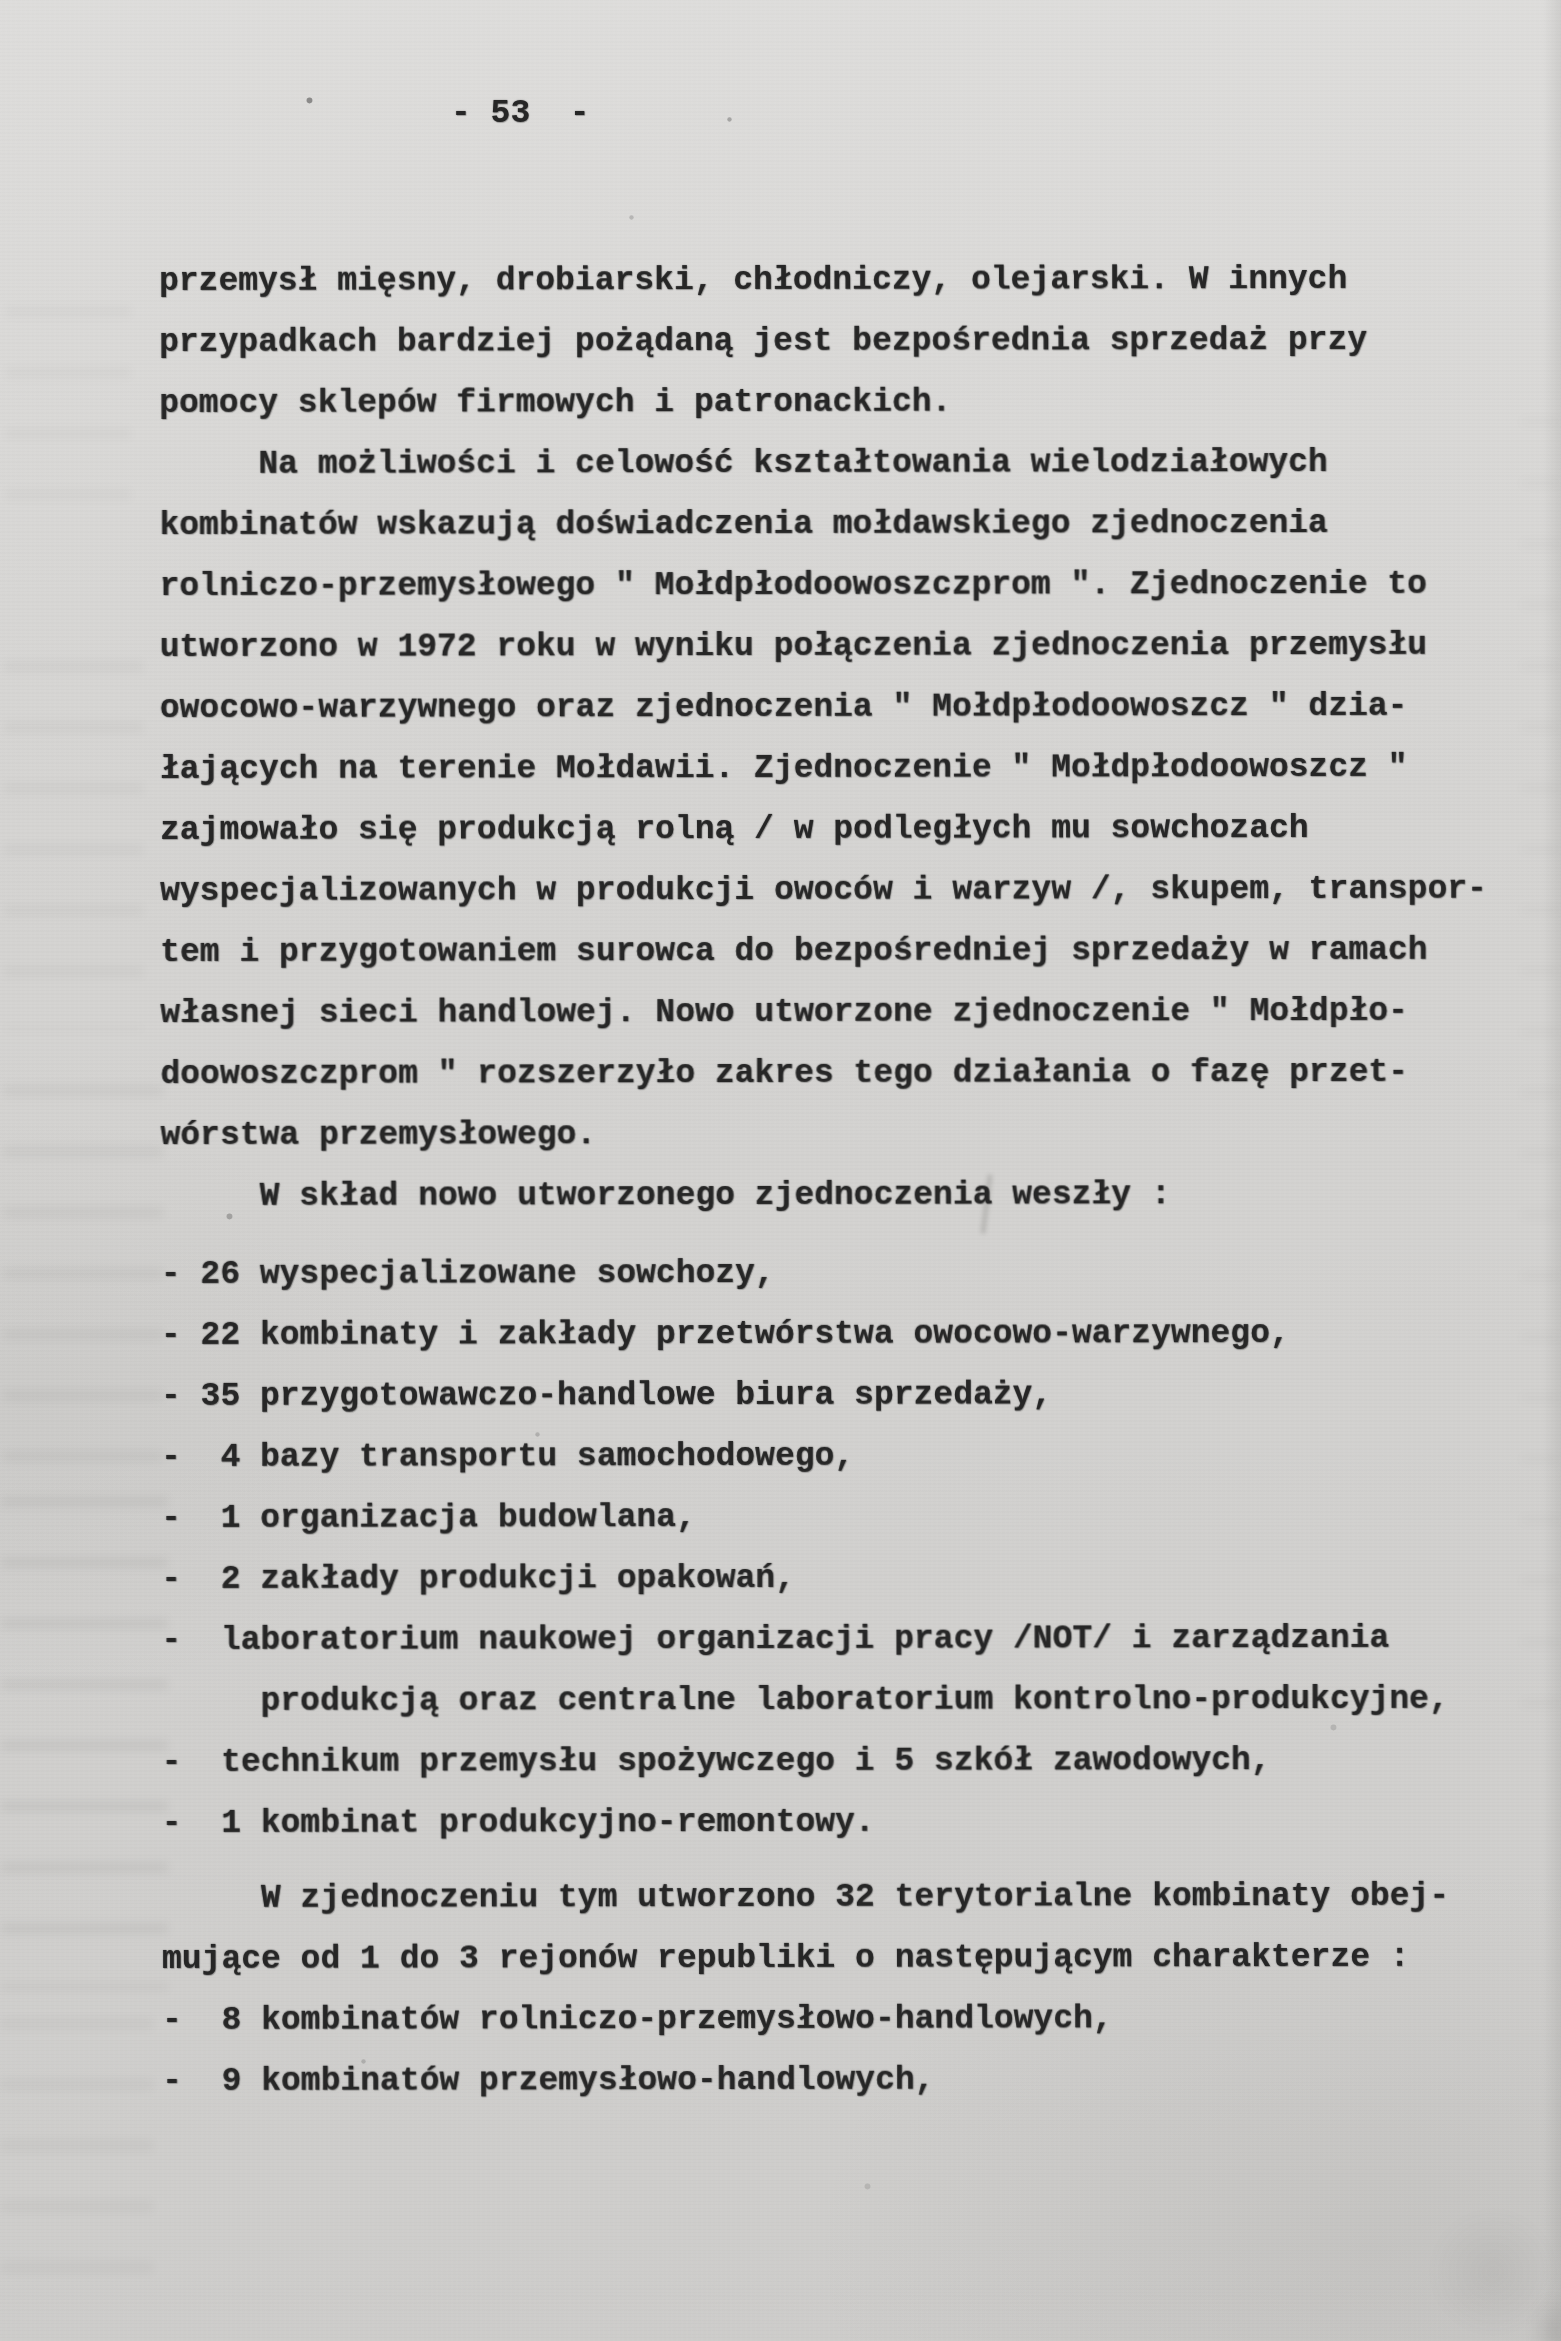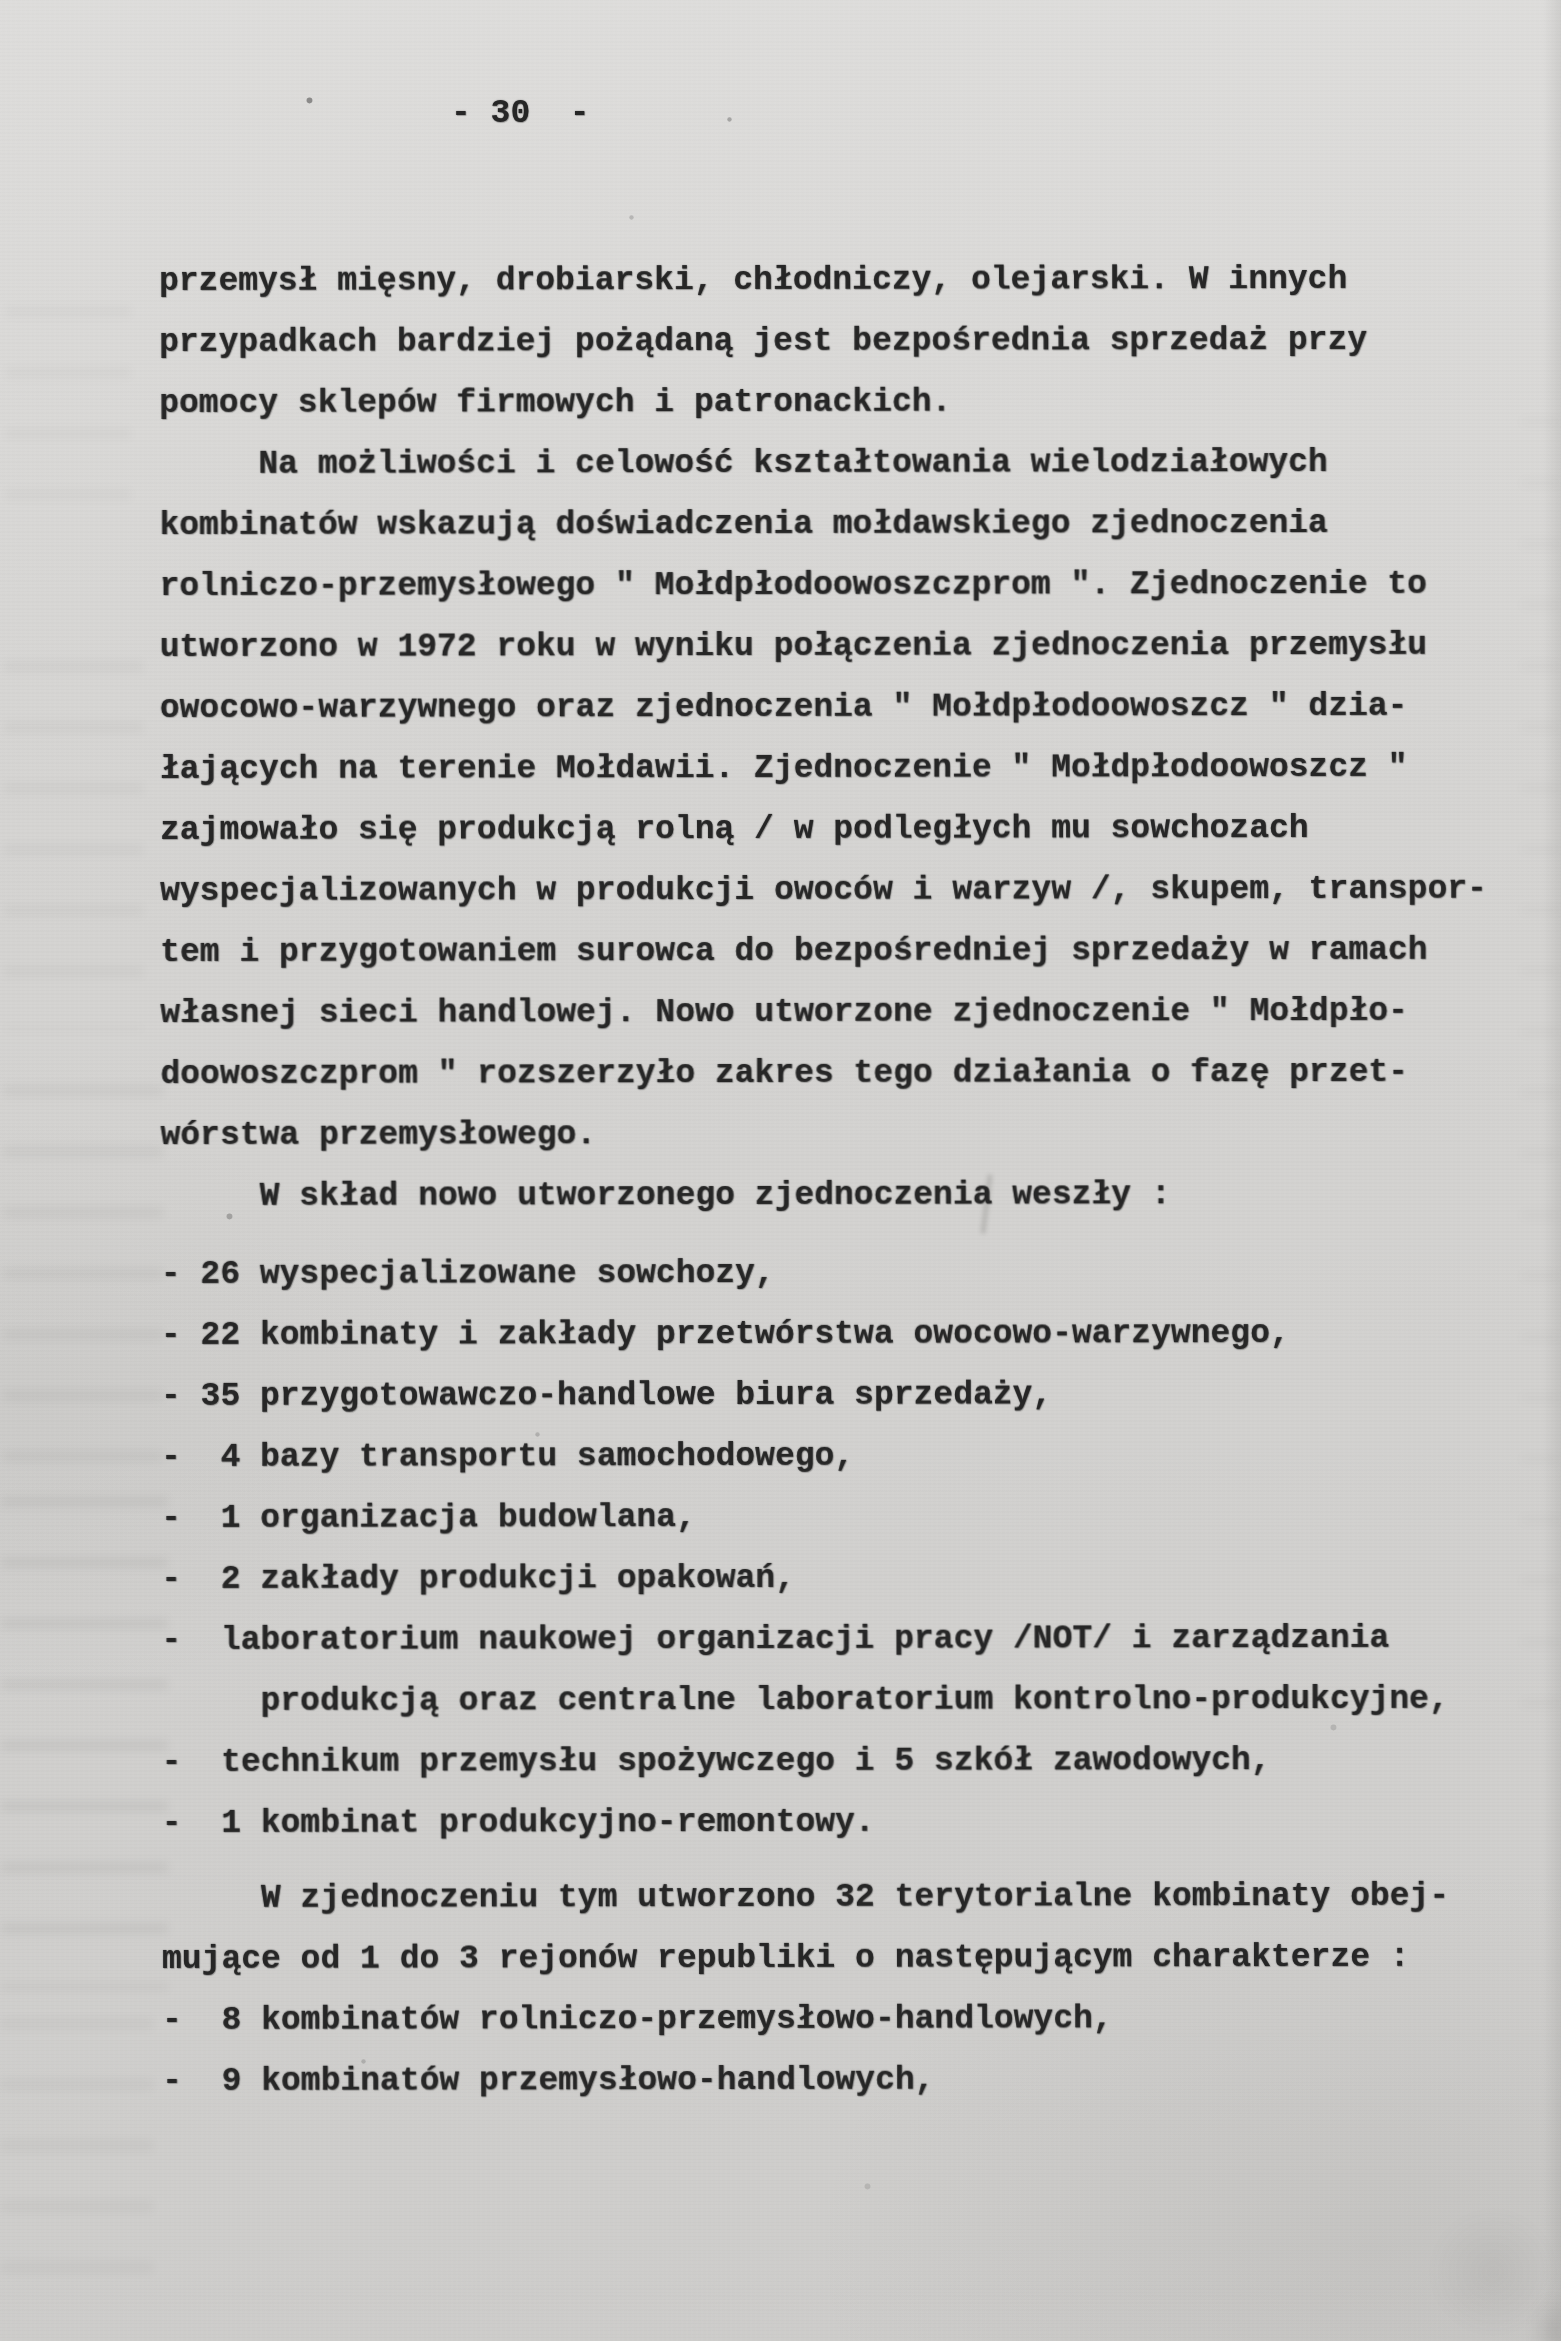--- a/index.html
+++ b/index.html
@@ -102,21 +102,21 @@
   <div class="ghost g4"></div>
   <div class="ghost g5"></div>
   <div class="ghost g6"></div>
   <div class="edge-shade"></div>
   <div class="blob b1"></div>
   <div class="blob b2"></div>
 
   <div class="streak"></div>
   <div class="specks"></div>
 
-  <div class="page-number ink">- 30  -</div>
+  <div class="page-number ink">- 53  -</div>
 
   <div class="doc-body">
 
       <div class="line ink">przemysł mięsny, drobiarski, chłodniczy, olejarski. W innych</div>
 
       <div class="line ink">przypadkach bardziej pożądaną jest bezpośrednia sprzedaż przy</div>
 
       <div class="line ink">pomocy sklepów firmowych i patronackich.</div>
 
       <div class="line ink">     Na możliwości i celowość kształtowania wielodziałowych</div>

